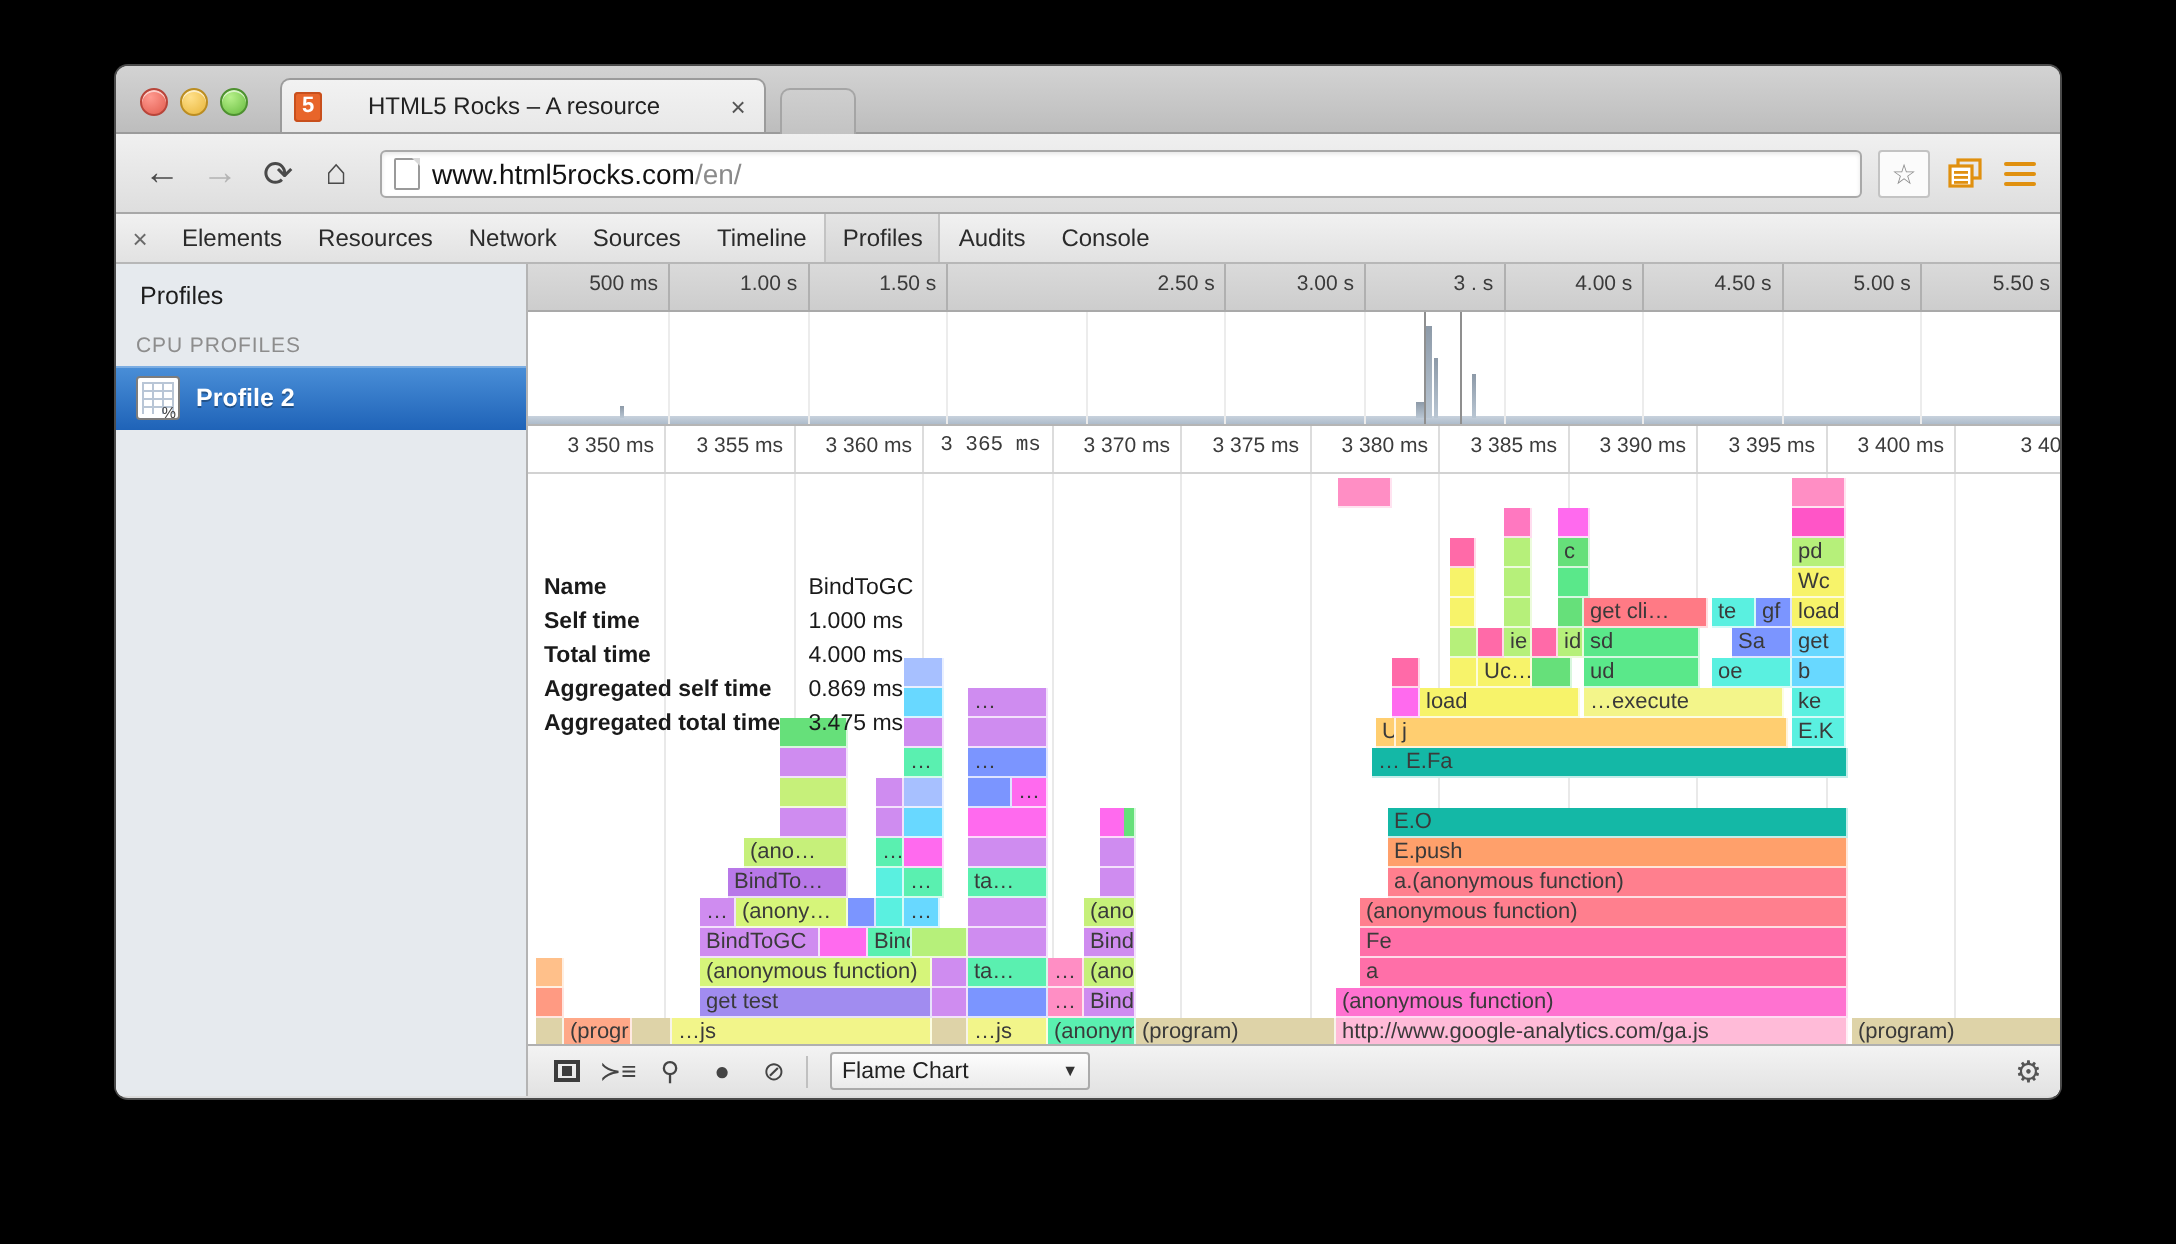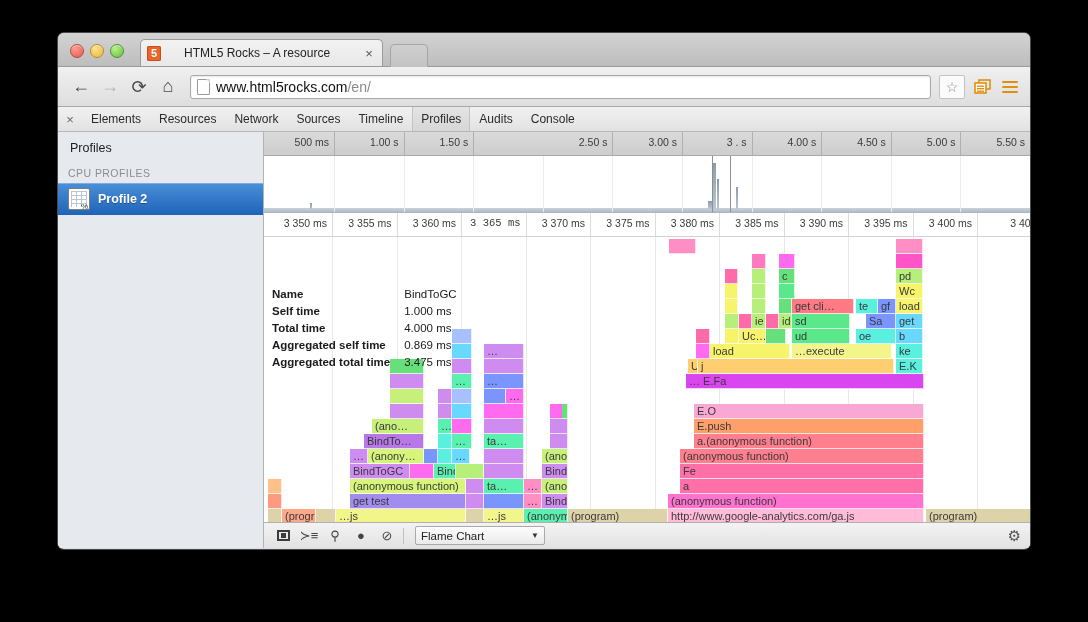--- a/index.html
+++ b/index.html
@@ -373,22 +373,22 @@
               <div class="bar" style="left: 475px; top: 92px; width: 27px; background: rgb(247, 243, 106);">Uc…</div>
               <div class="bar" style="left: 461px; top: 92px; width: 14px; background: rgb(247, 243, 106);"></div>
               <div class="bar" style="left: 432px; top: 92px; width: 14px; background: rgb(255, 106, 168);"></div>
               <div class="bar" style="left: 632px; top: 107px; width: 27px; background: rgb(90, 240, 224);">ke</div>
               <div class="bar" style="left: 528px; top: 107px; width: 100px; background: rgb(243, 245, 138);">…execute</div>
               <div class="bar" style="left: 446px; top: 107px; width: 80px; background: rgb(247, 243, 106);">load</div>
               <div class="bar" style="left: 432px; top: 107px; width: 14px; background: rgb(255, 106, 238);"></div>
               <div class="bar" style="left: 632px; top: 122px; width: 27px; background: rgb(90, 240, 224);">E.K</div>
               <div class="bar" style="left: 434px; top: 122px; width: 196px; background: rgb(255, 206, 112);">j</div>
               <div class="bar" style="left: 424px; top: 122px; width: 10px; background: rgb(255, 206, 112);">U</div>
-              <div class="bar" style="left: 422px; top: 137px; width: 238px; background: #d946ef;">… E.Fa</div>
-              <div class="bar" style="left: 430px; top: 167px; width: 230px; background: #f9a8d4;">E.O</div>
+              <div class="bar" style="left: 422px; top: 137px; width: 238px; background: #14b8a6;">… E.Fa</div>
+              <div class="bar" style="left: 430px; top: 167px; width: 230px; background: #14b8a6;">E.O</div>
               <div class="bar" style="left: 430px; top: 182px; width: 230px; background: rgb(255, 160, 107);">E.push</div>
               <div class="bar" style="left: 430px; top: 197px; width: 230px; background: rgb(255, 127, 142);">a.(anonymous function)</div>
               <div class="bar" style="left: 416px; top: 212px; width: 244px; background: rgb(255, 127, 142);">(anonymous function)</div>
               <div class="bar" style="left: 416px; top: 227px; width: 244px; background: rgb(255, 111, 168);">Fe</div>
               <div class="bar" style="left: 416px; top: 242px; width: 244px; background: rgb(255, 111, 168);">a</div>
               <div class="bar" style="left: 404px; top: 257px; width: 256px; background: rgb(255, 114, 208);">(anonymous function)</div>
               <div class="bar" style="left: 404px; top: 272px; width: 256px; background: rgb(255, 187, 216);">http://www.google-analytics.com/ga.js</div>
               <div class="bar" style="left: 662px; top: 272px; width: 110px; background: rgb(222, 211, 168);">(program)</div>
               <div class="bar" style="left: 304px; top: 272px; width: 100px; background: rgb(222, 211, 168);">(program)</div>
               <div class="bar" style="left: 220px; top: 272px; width: 40px; background: rgb(242, 245, 138);">…js</div>

